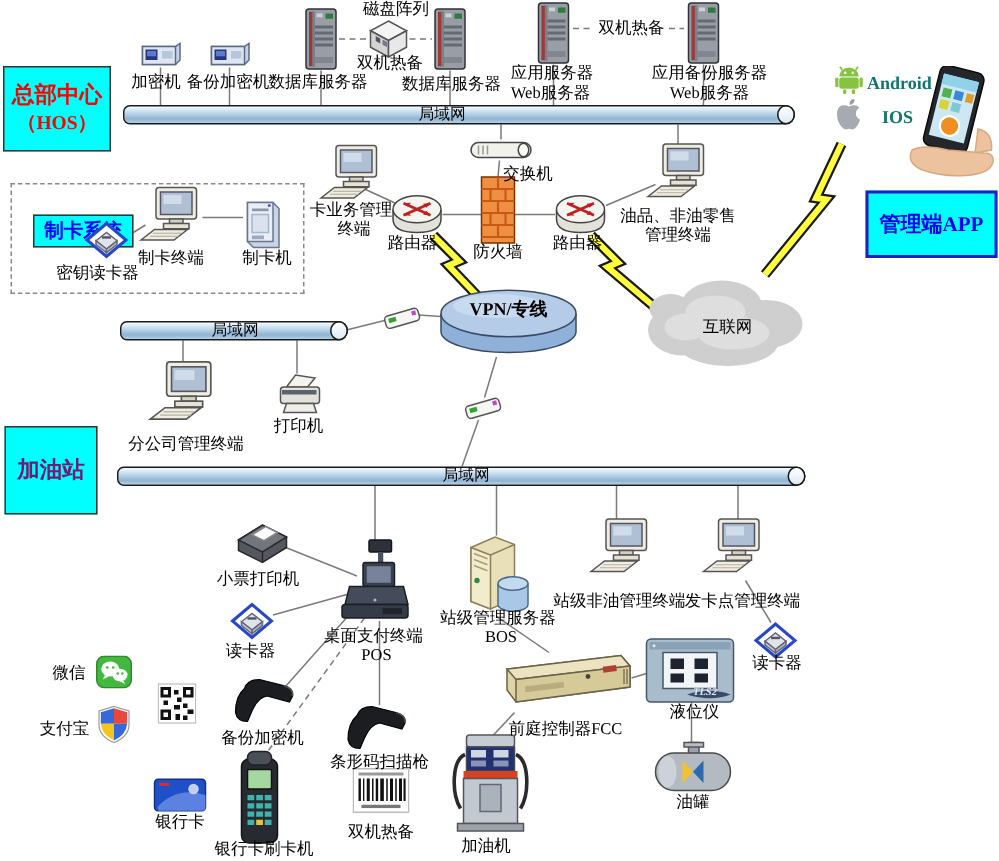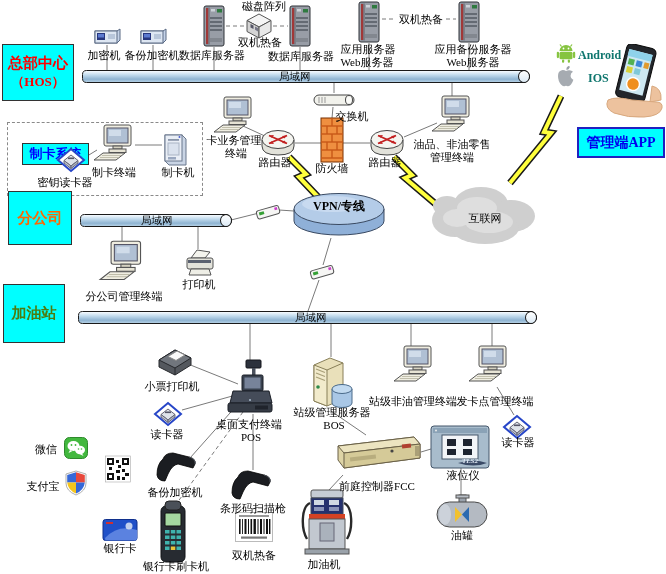--- a/index.html
+++ b/index.html
@@ -12,21 +12,21 @@
   .lbl-l { position:absolute; font-size:12px; font-weight:bold; color:#0f766e; white-space:nowrap; z-index:4; }
   .node { position:absolute; z-index:3; line-height:0; }
 
   .secbox { position:absolute; background:#00ffff; border:1px solid #333; z-index:2;
             display:flex; flex-direction:column; align-items:center; justify-content:center;
             font-weight:bold; text-align:center; }
   .secbox .l1 { font-size:15px; }
   .secbox .l2 { font-size:13px; }
   #hq-box .l1, #hq-box .l2 { color:#ff0000; }
   #branch-box .l1 { color:#ff6600; }
-  #station-box .l1 { color:#4d7c0f; }
+  #station-box .l1 { color:#701a75; }
   #cardsys-label { color:#0000ff; font-size:13px;margin-top:17px; }
   #app-box { border:2px solid #2020c0; color:#0000ee; font-size:14px; }
 
   .dashedbox { position:absolute; border:1px dashed #8a8a8a; z-index:1; background:transparent; }
 
   .lan { position:absolute; height:13px; border:1px solid #1a1a1a; border-radius:7px 10px 10px 7px;
          background:linear-gradient(#f6fbff,#c3dcee 35%,#8fb4d2 75%,#b3cfe4); z-index:2; }
   .lan::after { content:""; position:absolute; right:-1px; top:-1px; width:10px; height:11px;
                 border:1px solid #1a1a1a; border-radius:50%;
                 background:linear-gradient(#ffffff,#dceaf5); }
@@ -418,27 +418,24 @@
   </svg>
 
   <div class="secbox" id="hq-box" style="left:2px;top:44px;width:72px;height:57px">
     <span class="l1">总部中心</span>
     <span class="l2">（HOS）</span>
   </div>
   <div class="dashedbox" style="left:7px;top:122px;width:196px;height:74px"></div>
   <div class="secbox" id="cardsys-label" style="left:22px;top:126px;width:67px;height:22px">
     <span>制卡系统</span>
   </div>
-  <div class="secbox" id="branch-box" style="left:8px;top:191px;width:64px;height:54px">
-    <span class="l1">分公司</span>
-  </div>
   <div class="secbox" id="station-box" style="left:3px;top:284px;width:62px;height:59px">
     <span class="l1">加油站</span>
   </div>
-  <div class="secbox" id="app-box" style="left:577px;top:127px;width:88px;height:31px">
+  <div class="secbox" id="app-box" style="left:577px;top:127px;width:88px;height:45px">
     <span>管理端APP</span>
   </div>
 
   <div class="lan" style="left:82px;top:70px;width:448px">
     <span class="lanlbl" style="left:196px">局域网</span>
   </div>
   <div class="lan" style="left:80px;top:214px;width:152px">
     <span class="lanlbl" style="left:60px">局域网</span>
   </div>
   <div class="lan" style="left:78px;top:311px;width:459px">

